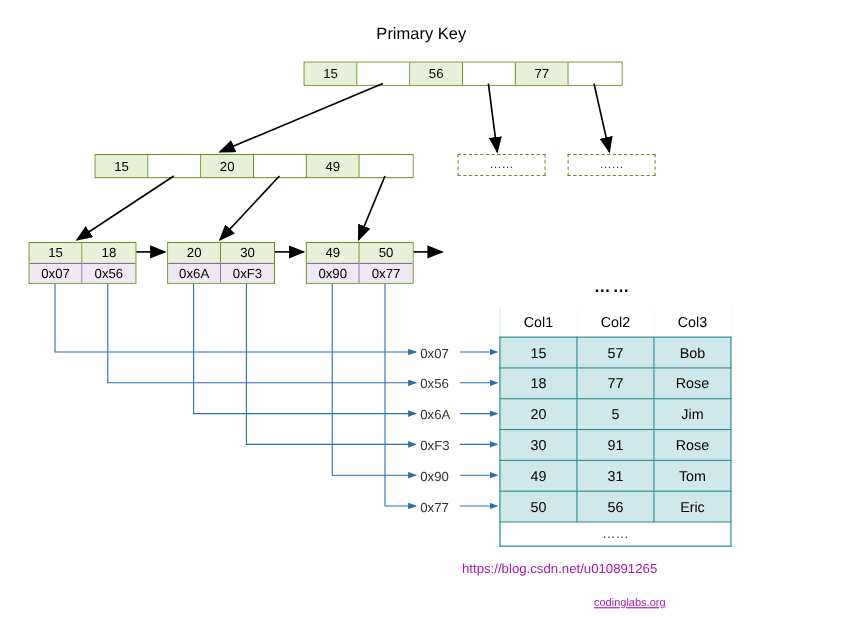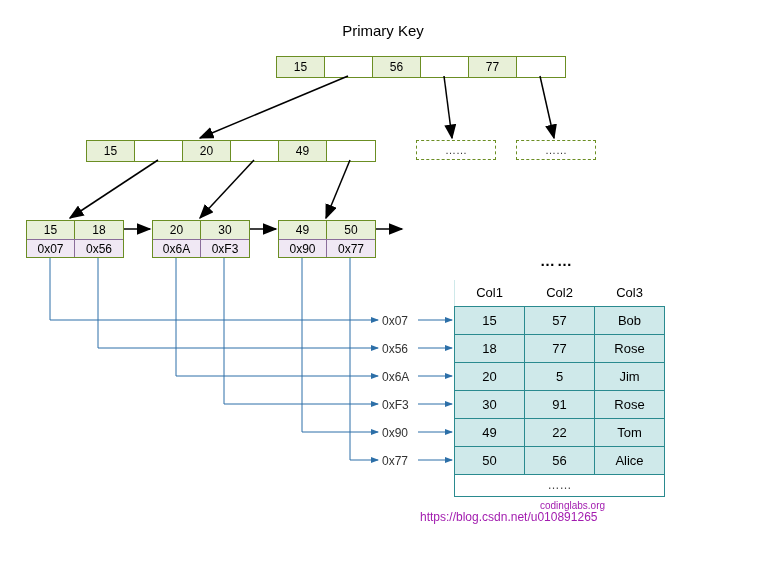--- a/index.html
+++ b/index.html
@@ -218,36 +218,36 @@
     <td>5</td>
     <td>Jim</td>
   </tr>
   <tr>
     <td>30</td>
     <td>91</td>
     <td>Rose</td>
   </tr>
   <tr>
     <td>49</td>
-    <td>22</td>
+    <td>31</td>
     <td>Tom</td>
   </tr>
   <tr>
     <td>50</td>
     <td>56</td>
-    <td>Alice</td>
+    <td>Eric</td>
   </tr>
   <tr class="footer">
     <td colspan="3" style="height:22px;">……</td>
   </tr>
 </tbody>
   </table>
 
 <div class="watermark1" style="left:420px; top:510px;">https://blog.csdn.net/u010891265</div>
-<div class="watermark2" style="left:540px; top:500px; font-size:10px;">codinglabs.org</div>
+<div class="watermark2" style="left:540px; top:543px; font-size:10px;text-decoration:underline;">codinglabs.org</div>
 
 <svg class="overlay" width="766" height="561">
   <defs>
     <marker id="ah" markerWidth="10" markerHeight="8" refX="9" refY="4" orient="auto">
       <polygon points="0 0, 10 4, 0 8" fill="#000"></polygon>
     </marker>
     <marker id="ahb" markerWidth="8" markerHeight="6" refX="7" refY="3" orient="auto">
       <polygon points="0 0, 8 3, 0 6" fill="#2c6fa8"></polygon>
     </marker>
   </defs>

